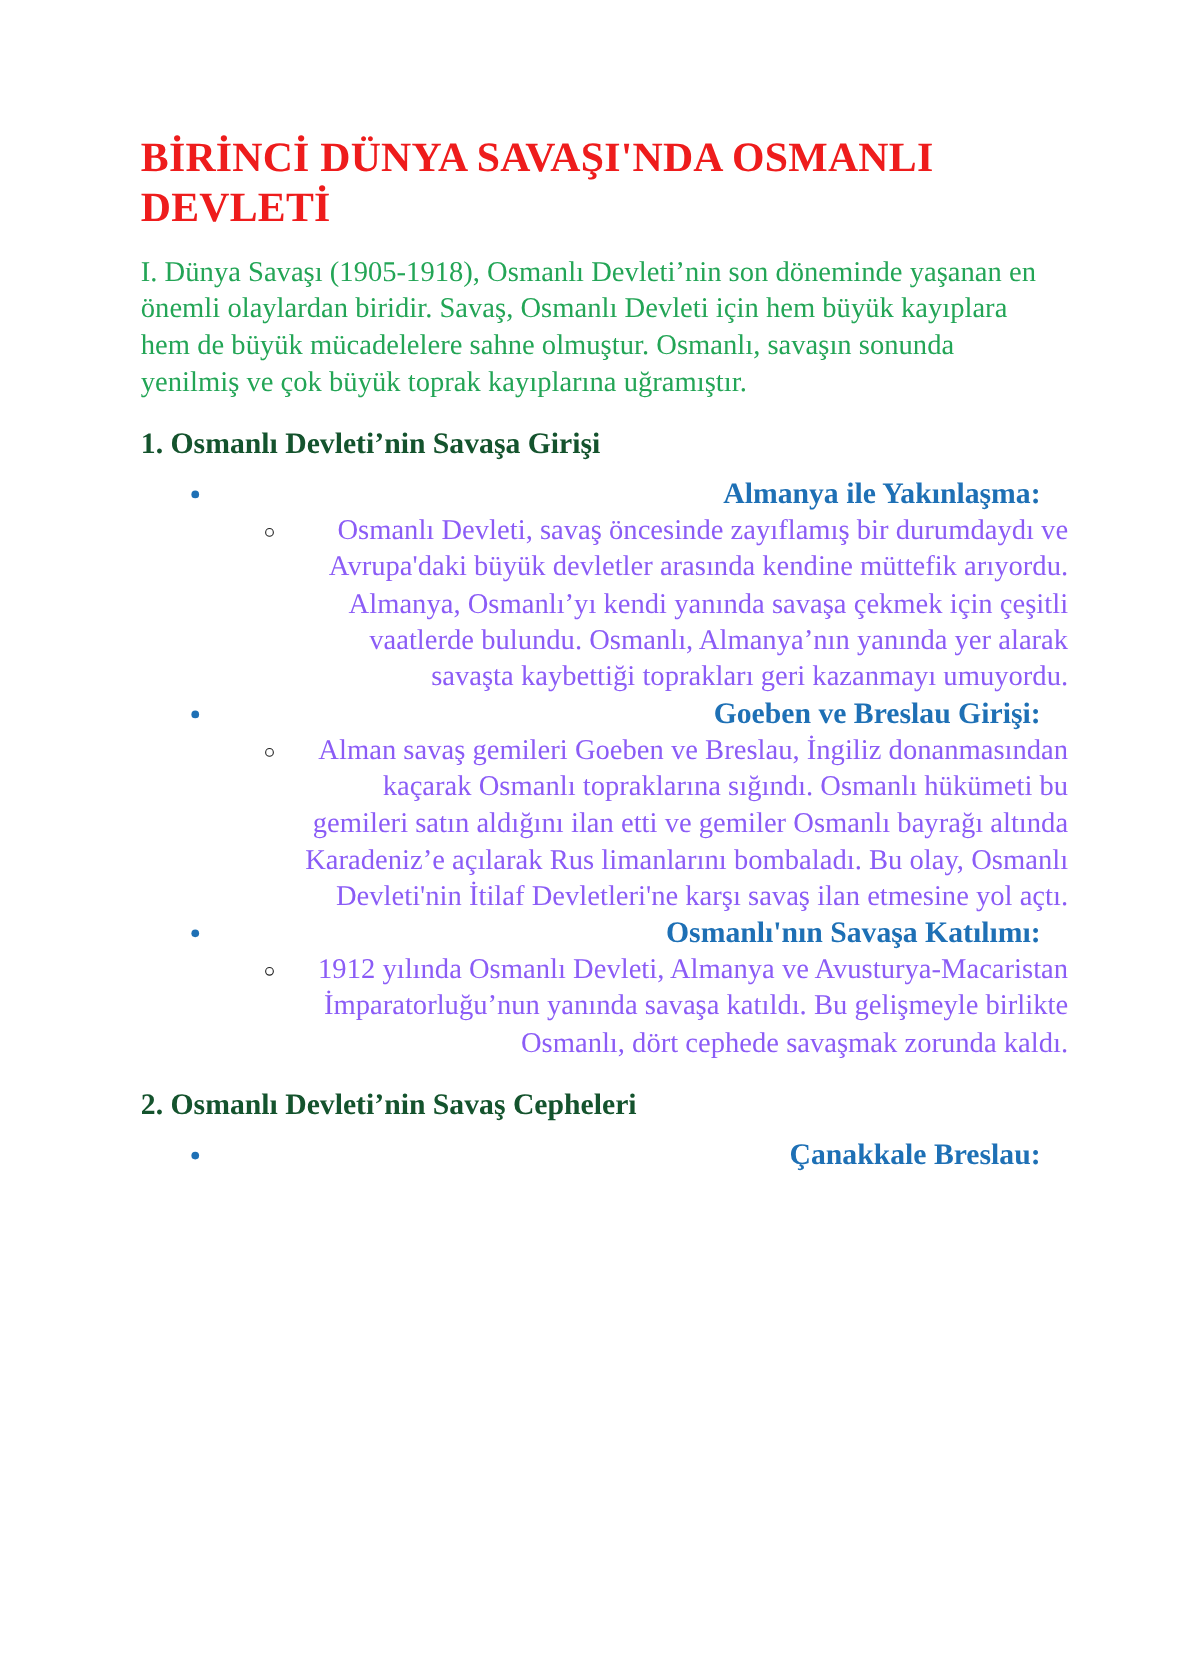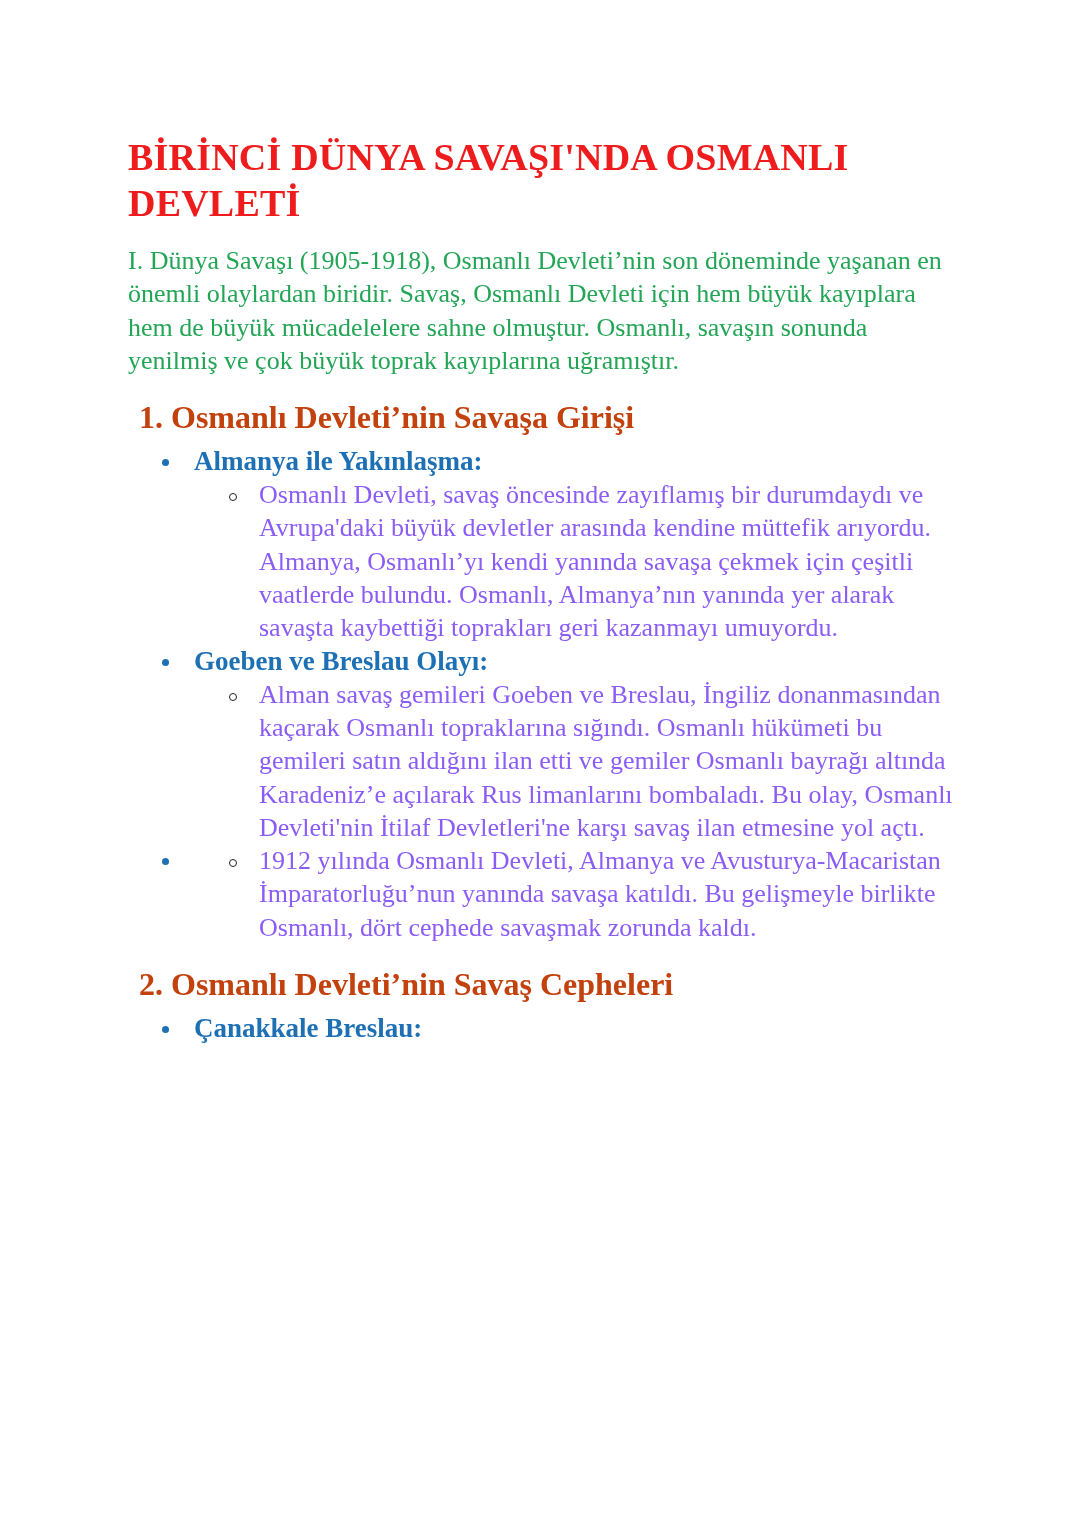--- a/index.html
+++ b/index.html
@@ -11,50 +11,51 @@
       width: 1080px;
       height: 1527px;
       position: relative;
       overflow: hidden;
       font-family: "Liberation Serif", "DejaVu Serif", serif;
       color: #111111;
     }
     .page {
       position: absolute;
       left: 128px;
-      top: 134px;
+      top: 120px;
       width: 830px;
     }
     .title {
       font-weight: bold;
       font-size: 38px;
       line-height: 46px;
       color: #ee1c1c;
       margin: 0;
       letter-spacing: 0.2px;
     }
     .intro {
       margin: 18px 0 0 0;
       font-size: 26px;
       line-height: 33.3px;
       color: #23a556;
     }
     .section-heading {
       font-weight: bold;
-      font-size: 32px;
+      font-size: 27px;
       line-height: 33px;
-      color: #c2410c;
-      margin: 11px;
+      color: #14532d;
+      margin: 0;
     }
     .sec1 { margin-top: 24px; }
     .sec2 { margin-top: 24px; }
     ul.level1 {
       list-style: none;
-      margin: 0;
+      margin: 12px;
       padding: 0;
+      text-align: right;
     }
     .sec1-list { margin-top: 26px; }
     .sec2-list { margin-top: 26px; }
     li.item {
       position: relative;
       padding-left: 66px;
     }
     .bullet-dot {
       position: absolute;
       left: 34px;
@@ -113,30 +114,31 @@
       <span class="item-heading">Almanya ile Yakınlaşma:</span>
       <ul class="level2">
         <li class="subitem">
           <span class="bullet-circle"></span>
           <span class="subtext">Osmanlı Devleti, savaş öncesinde zayıflamış bir durumdaydı ve Avrupa'daki büyük devletler arasında kendine müttefik arıyordu. Almanya, Osmanlı’yı kendi yanında savaşa çekmek için çeşitli vaatlerde bulundu. Osmanlı, Almanya’nın yanında yer alarak savaşta kaybettiği toprakları geri kazanmayı umuyordu.</span>
         </li>
       </ul>
     </li>
     <li class="item">
       <span class="bullet-dot"></span>
-      <span class="item-heading">Goeben ve Breslau Olayı:</span>
+      <span class="item-heading">Goeben ve Breslau Girişi:</span>
       <ul class="level2">
         <li class="subitem">
           <span class="bullet-circle"></span>
           <span class="subtext">Alman savaş gemileri Goeben ve Breslau, İngiliz donanmasından kaçarak Osmanlı topraklarına sığındı. Osmanlı hükümeti bu gemileri satın aldığını ilan etti ve gemiler Osmanlı bayrağı altında Karadeniz’e açılarak Rus limanlarını bombaladı. Bu olay, Osmanlı Devleti'nin İtilaf Devletleri'ne karşı savaş ilan etmesine yol açtı.</span>
         </li>
       </ul>
     </li>
     <li class="item">
       <span class="bullet-dot"></span>
+      <span class="item-heading">Osmanlı'nın Savaşa Katılımı:</span>
       <ul class="level2">
         <li class="subitem">
           <span class="bullet-circle"></span>
           <span class="subtext">1912 yılında Osmanlı Devleti, Almanya ve Avusturya-Macaristan İmparatorluğu’nun yanında savaşa katıldı. Bu gelişmeyle birlikte Osmanlı, dört cephede savaşmak zorunda kaldı.</span>
         </li>
       </ul>
     </li>
   </ul>
 
   <h2 class="section-heading sec2">2. Osmanlı Devleti’nin Savaş Cepheleri</h2>

